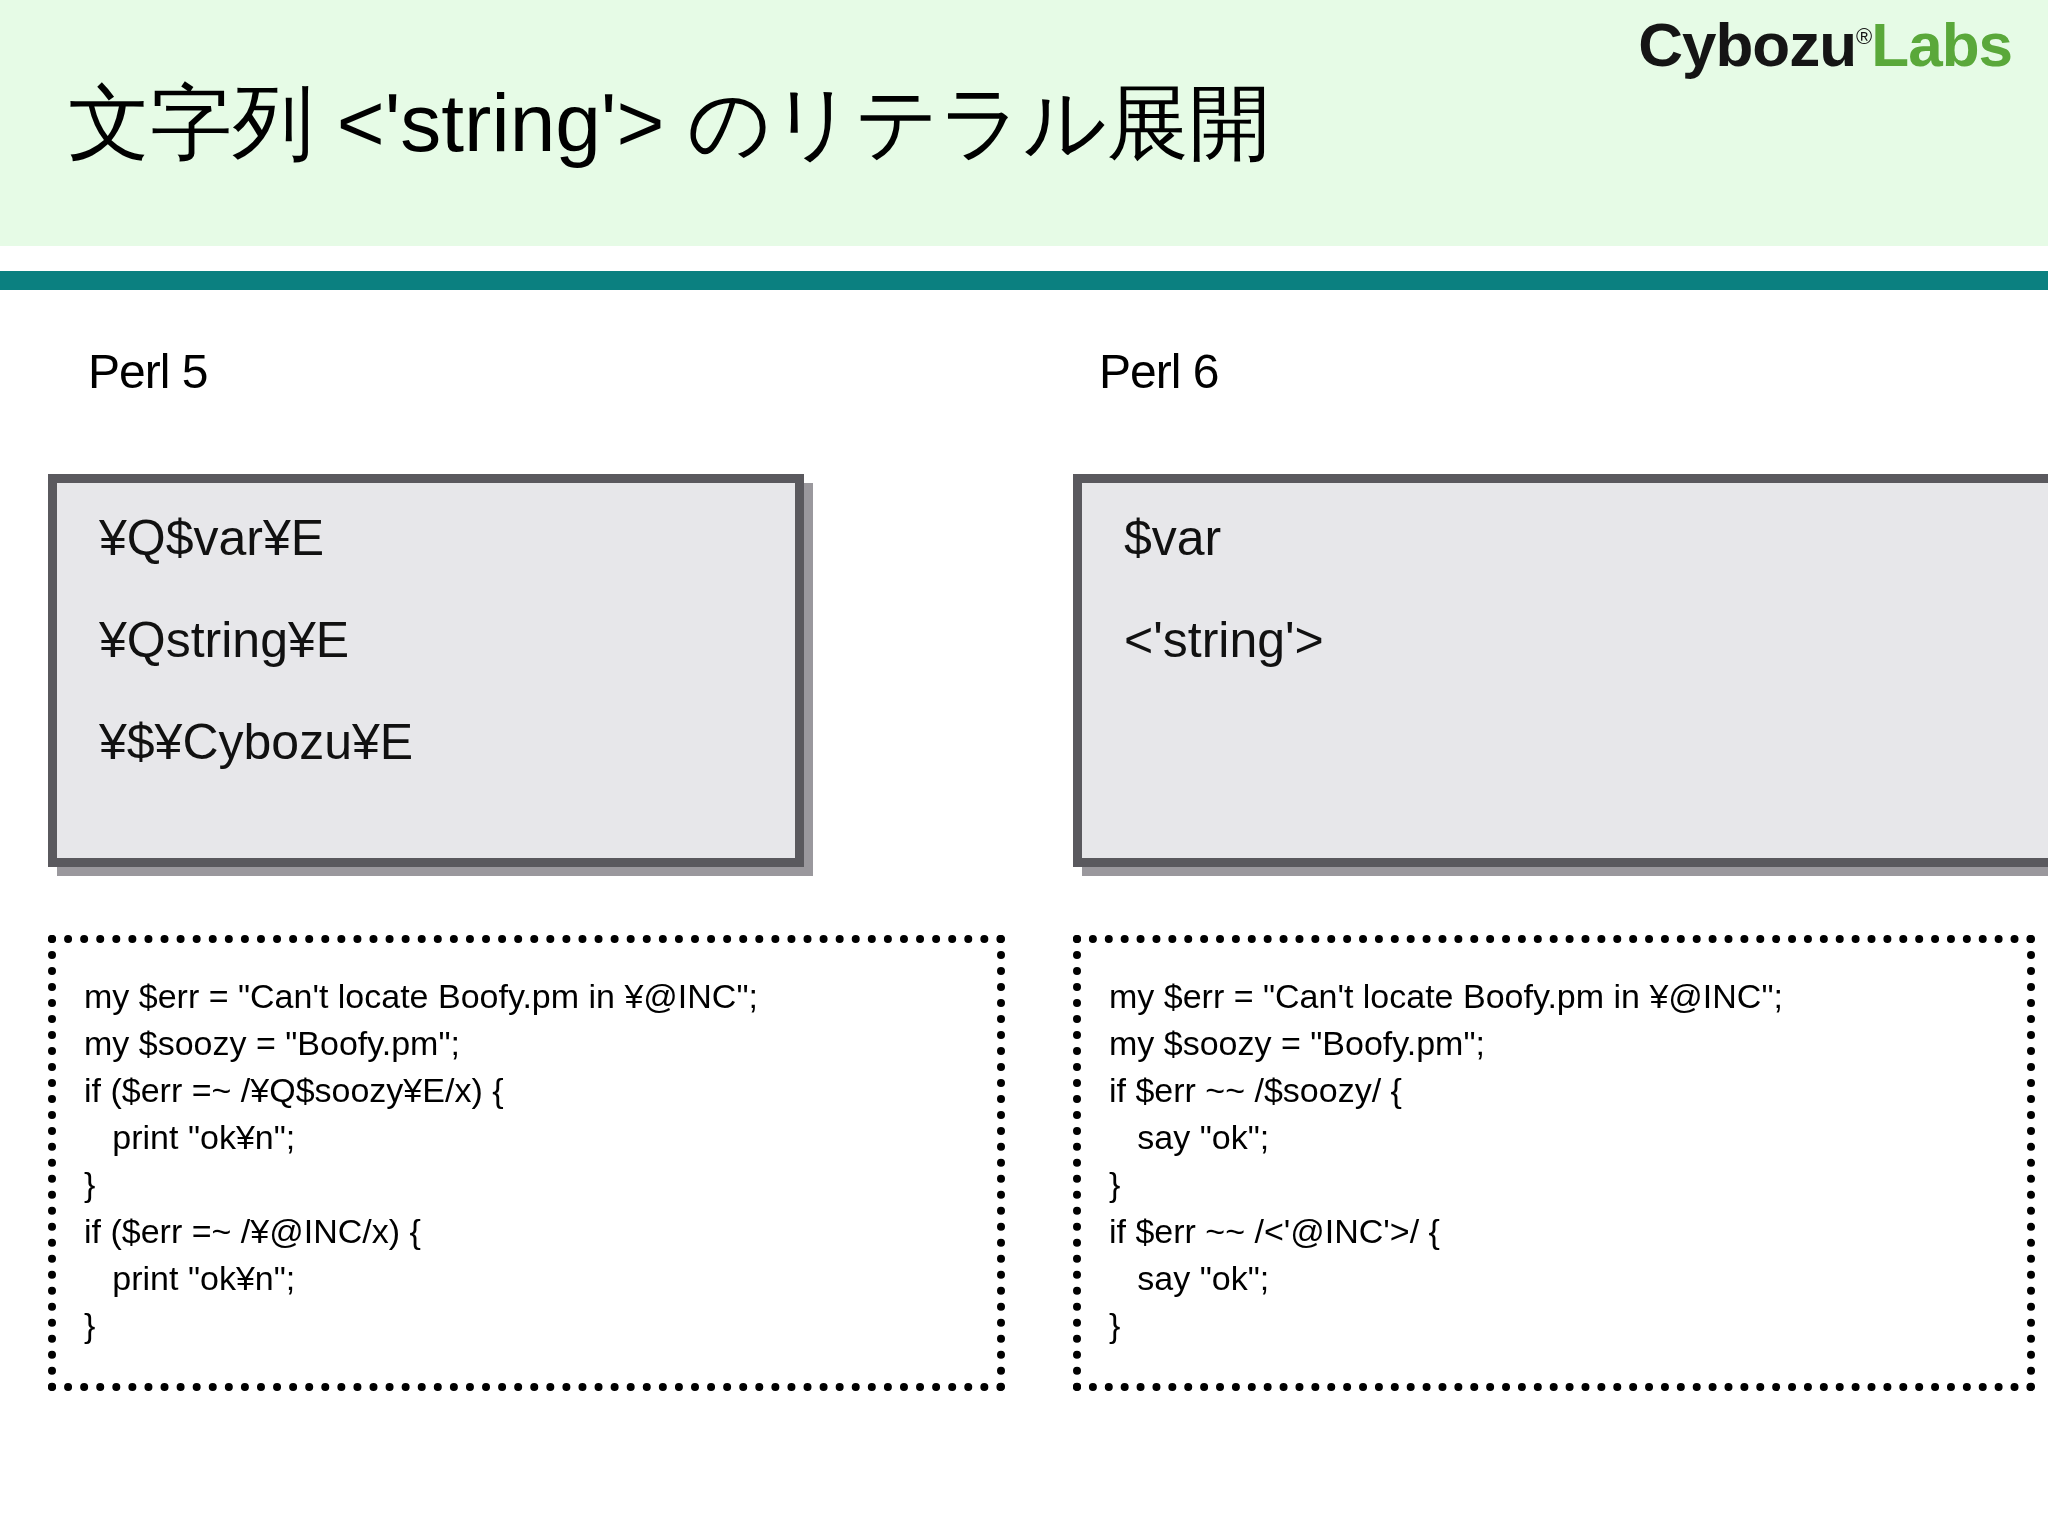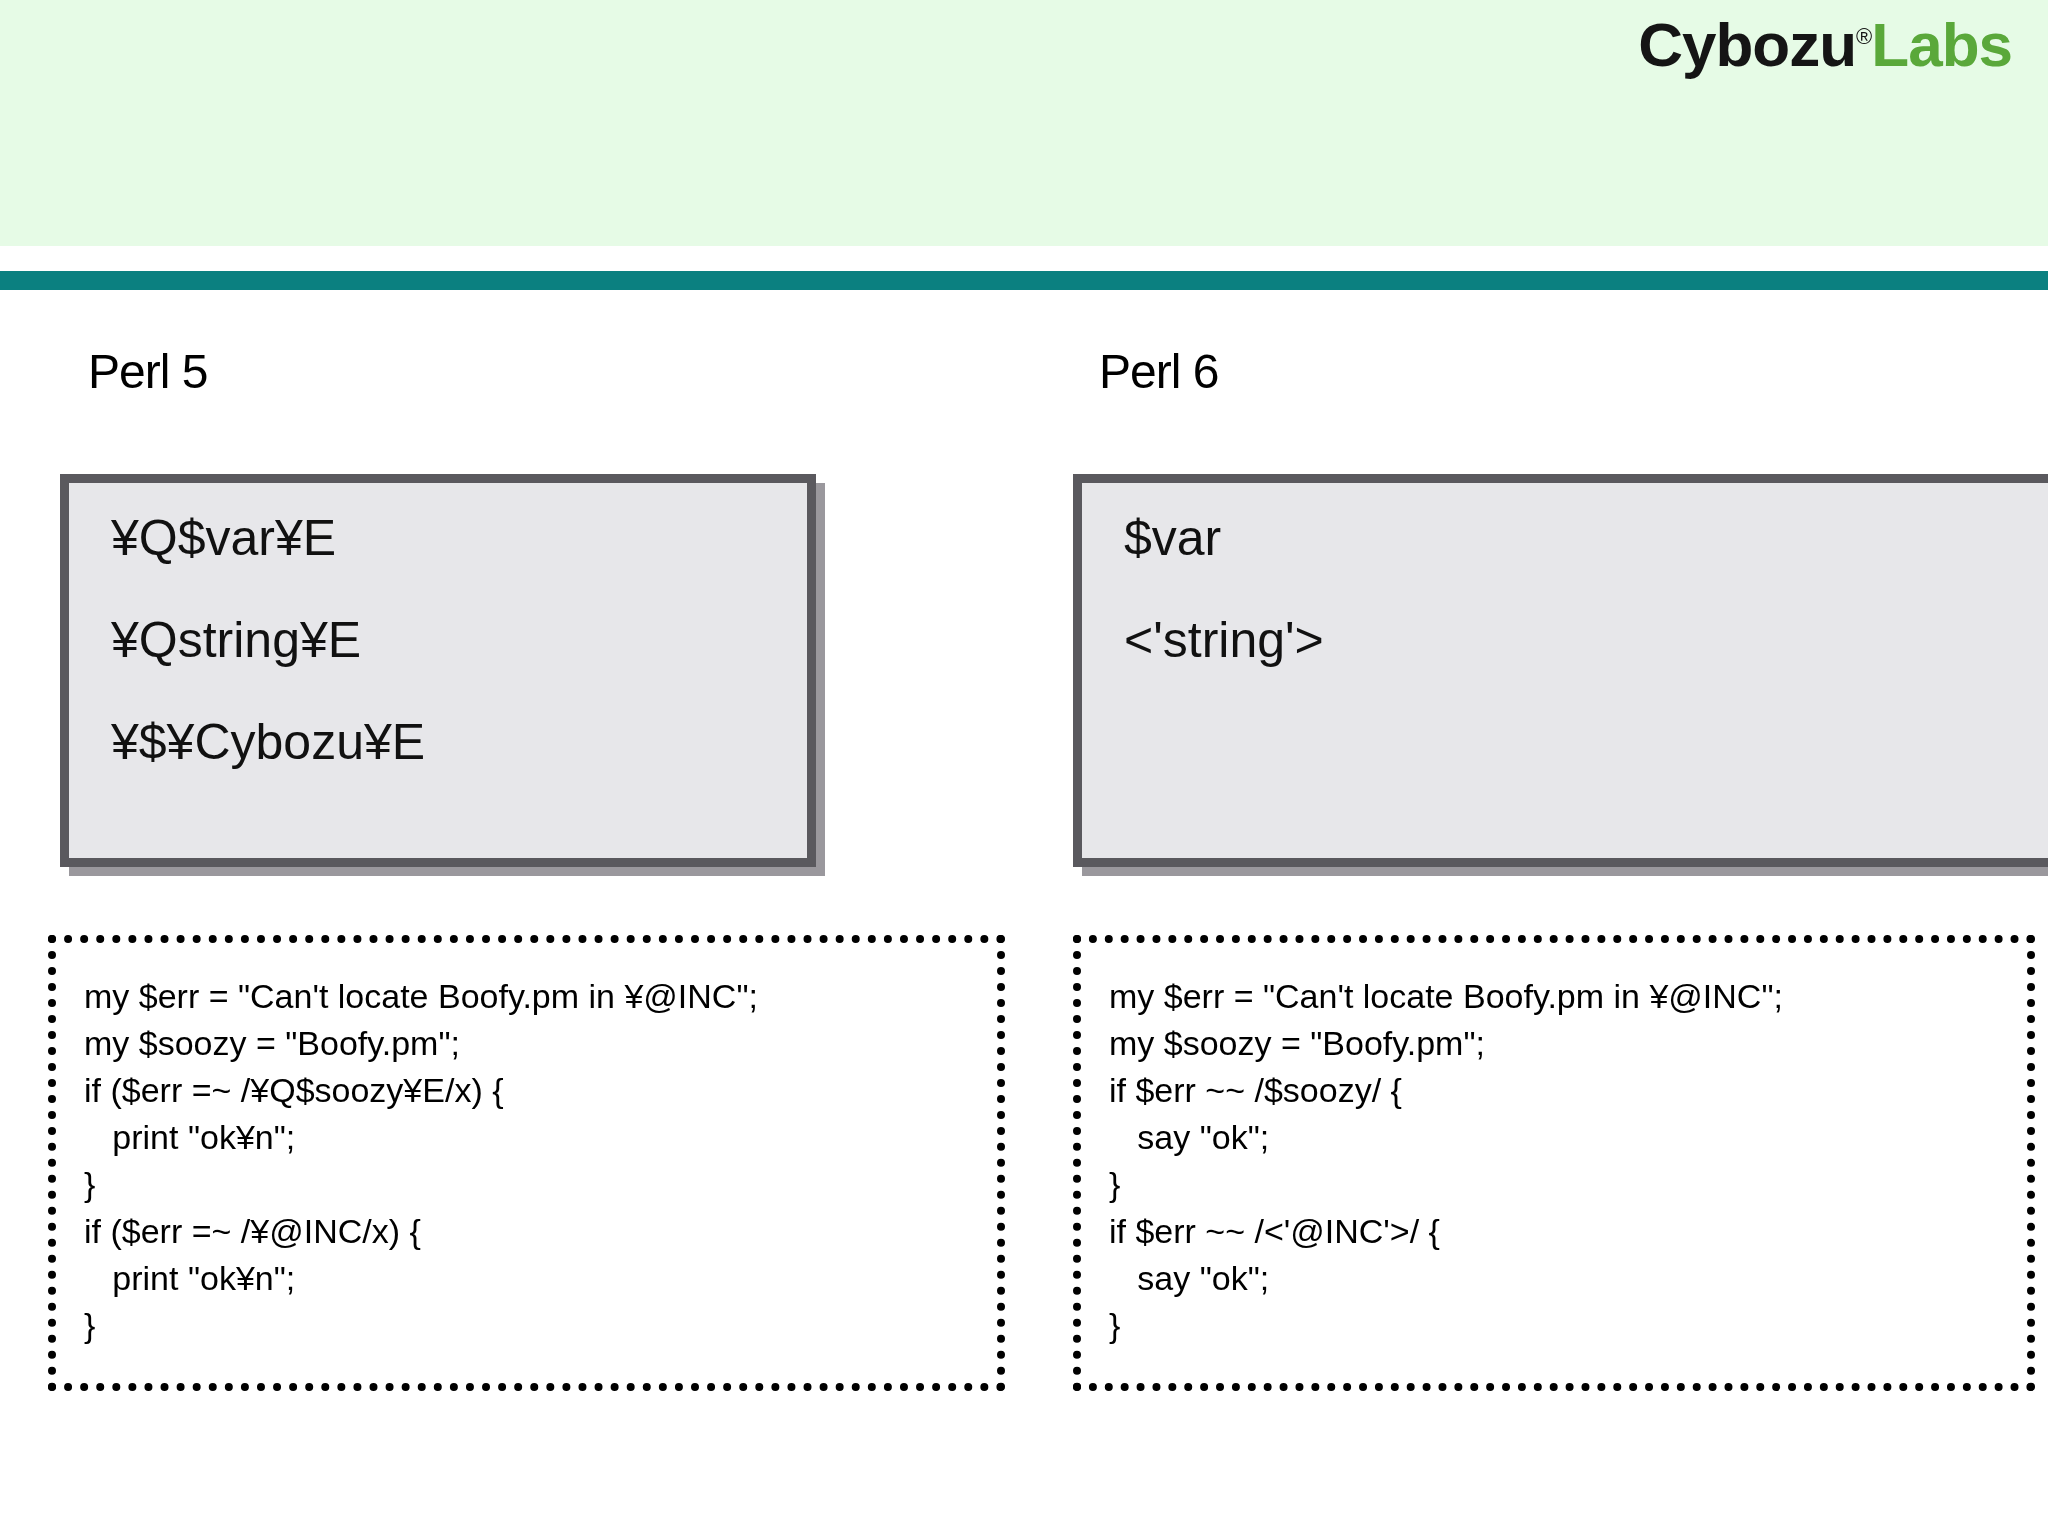--- a/index.html
+++ b/index.html
@@ -87,21 +87,21 @@
 
   
   .literal-box {
     position: absolute;
     top: 474px;
     background: #e7e7ea;
     border: 9px solid #5a595e;
     box-shadow: 9px 9px 0 0 #9a989d;
     box-sizing: border-box;
   }
-  #col-perl5 .literal-box { left: 12px; width: 756px; height: 393px; }
+  #col-perl5 .literal-box { left: 0px; width: 756px; height: 393px; }
   #col-perl6 .literal-box { left: 0px; width: 1142px; height: 393px; }
 
   .literal-lines {
     position: absolute;
     left: 42px;
     top: 30px;
     right: 10px;
   }
   .literal-line {
     font-size: 50px;
@@ -136,20 +136,21 @@
     white-space: pre;
   }
 </style>
 </head>
 <body>
 
 <div id="header-band">
   <div id="brand-logo">
     <span class="brand-cybozu">Cybozu</span><span class="brand-reg">®</span><span class="brand-labs">Labs</span>
   </div>
+  <div id="slide-title">文字列 &lt;'string'&gt; のリテラル展開</div>
 </div>
 <div id="teal-rule"></div>
 
 <div class="column" id="col-perl5">
   <div class="col-heading">Perl 5</div>
 
   <div class="literal-box">
     <div class="literal-lines">
       <div class="literal-line">¥Q$var¥E</div>
       <div class="literal-line">¥Qstring¥E</div>

